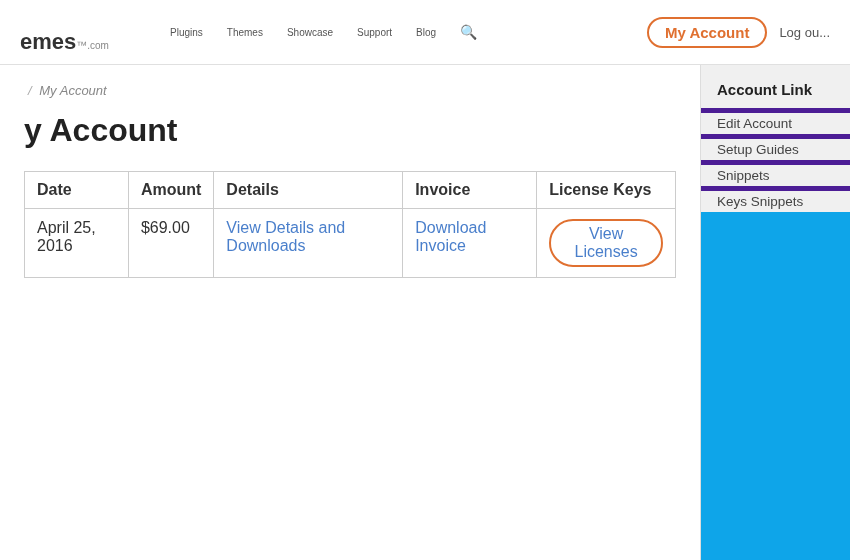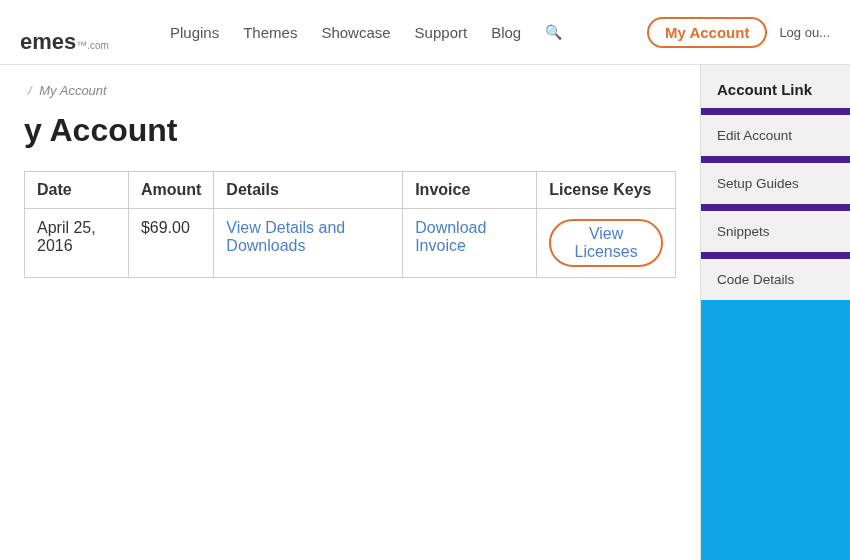--- a/index.html
+++ b/index.html
@@ -45,21 +45,21 @@
     }
     nav {
       display: flex;
       align-items: center;
       flex: 1;
       gap: 24px;
     }
     .nav-item {
       color: #555;
       text-decoration: none;
-      font-size: 15px;
+      font-size: 10px;
       cursor: pointer;
     }
     .search-icon-btn {
       color: #555;
       cursor: pointer;
       font-size: 14px;
     }
     .nav-right {
       display: flex;
       align-items: center;
@@ -159,25 +159,25 @@
     }
     .sidebar-title {
       font-size: 15px;
       font-weight: bold;
       color: #222;
       padding: 16px 16px 10px 16px;
       background: #f0f0f0;
     }
     .sidebar-item {
       display: block;
-      padding: 13px 16px;
+      padding: 3px 16px;
       color: #444;
       font-size: 13.5px;
       cursor: pointer;
-      border-top: 7px solid #4c1d95;
+      border-top: 5px solid #4c1d95;
       background: #f0f0f0;
       text-decoration: none;
     }
   </style>
 </head>
 <body>
 
 <header class="header">
   <div class="logo-area">
     <span class="logo-text">emes</span>
@@ -233,16 +233,16 @@
         </tr>
       </tbody>
     </table>
   </div>
 
   <aside class="sidebar">
     <div class="sidebar-title">Account Link</div>
     <a class="sidebar-item">Edit Account</a>
     <a class="sidebar-item">Setup Guides</a>
     <a class="sidebar-item">Snippets</a>
-    <a class="sidebar-item">Code Details</a>
+    <a class="sidebar-item">Keys Snippets</a>
   </aside>
 
 </div>
 
 </body></html>

